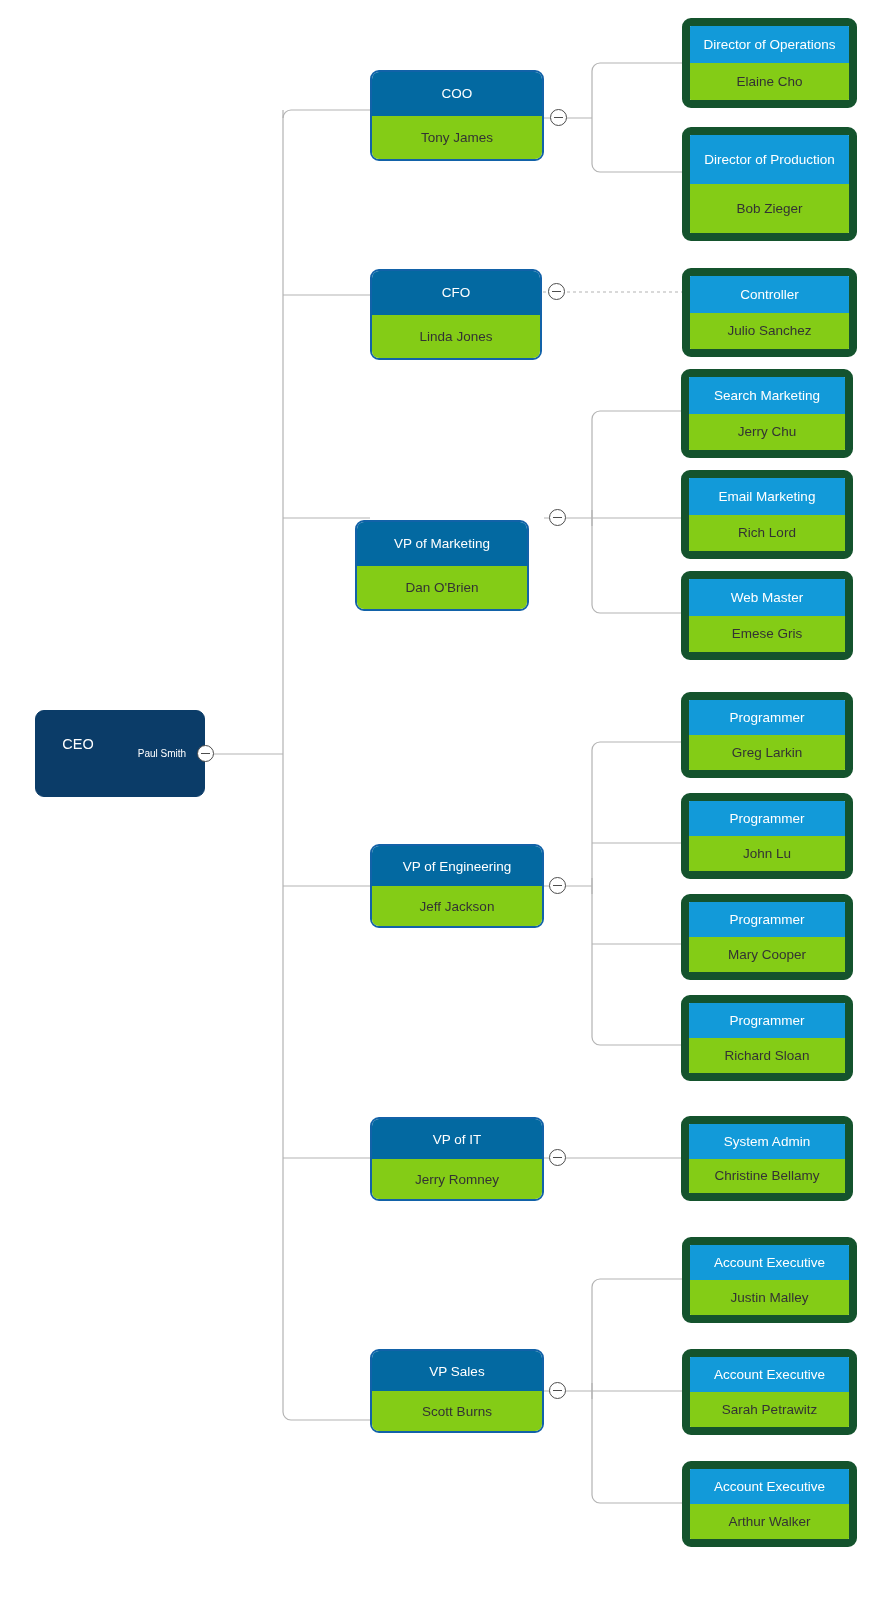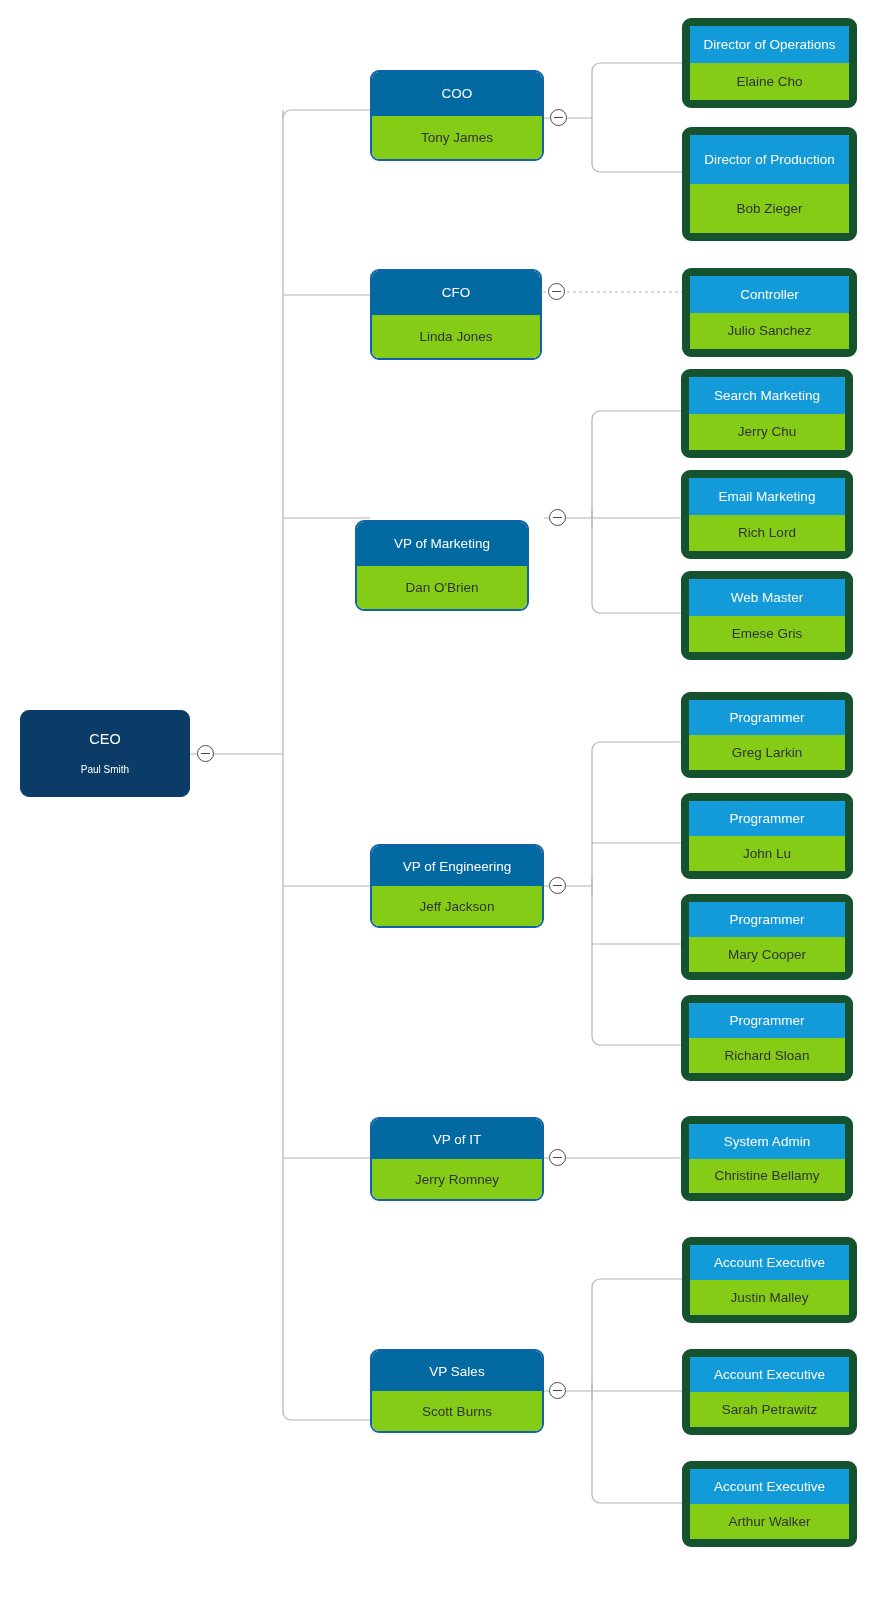--- a/index.html
+++ b/index.html
@@ -36,23 +36,24 @@
     box-sizing: border-box;
     border-radius: 9px;
     overflow: hidden;
     z-index: 2;
   }
   
   .node.root {
     background: #0b3c68;
     border: 1px solid #0b3c68;
     display: flex;
-    flex-direction: column;
+    flex-direction: row;
     align-items: center;
     justify-content: center;
+    margin-left: 15px;
   }
   .node.root .node-title,
   .node.root .node-name {
     color: #ffffff;
     text-align: center;
     width: 100%;
   }
   .node.root .node-title {
     font-size: 14.5px;
     line-height: 1;

